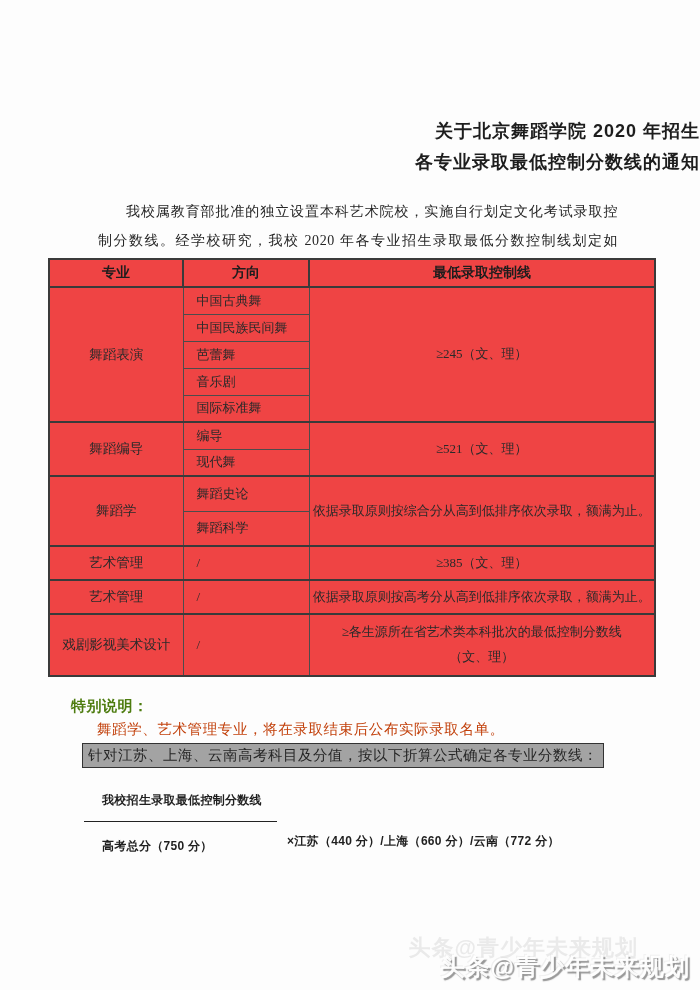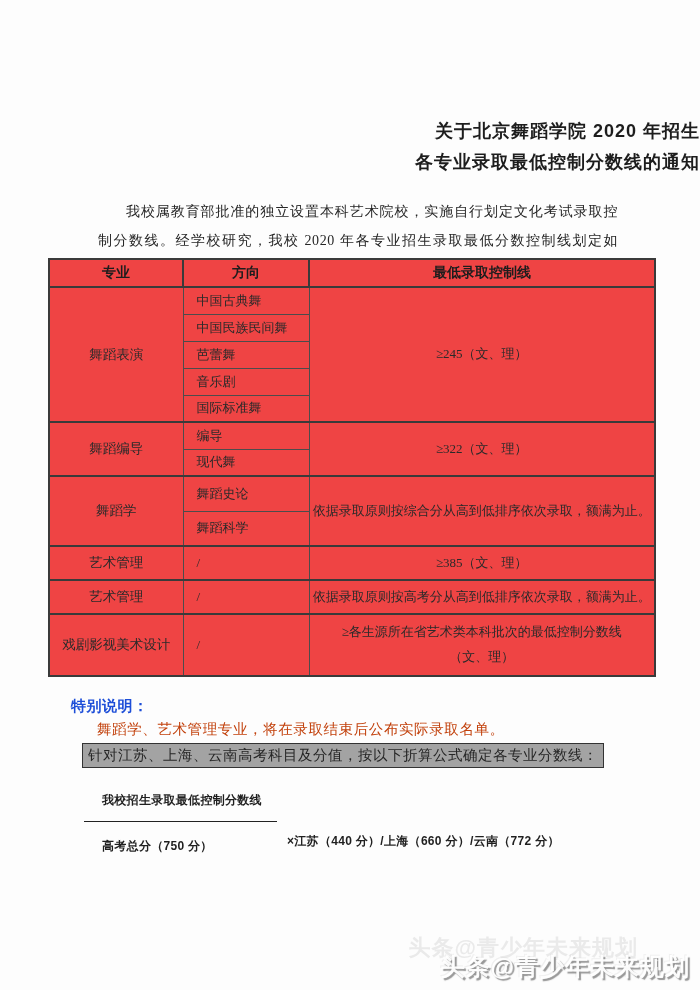--- a/index.html
+++ b/index.html
@@ -45,21 +45,21 @@
   tr[data-g="0"] { height:27px; }
   tr[data-g="1"] { height:27px; }
   tr[data-g="2"] { height:35px; }
   tr[data-g="3"] { height:34px; }
   tr[data-g="4"] { height:34px; }
   tr[data-g="5"] { height:62px; }
   
   .notes-heading {
     position:absolute; left:71px; top:697px;
     font-family:"Liberation Sans", sans-serif;
-    font-weight:bold; font-size:15px; color:#1d4ed8; letter-spacing:0.5px;
+    font-weight:bold; font-size:15px; color:#4d7c0f; letter-spacing:0.5px;
   }
   .note-line1 {
     position:absolute; left:97px; top:720px;
     font-size:14.5px; letter-spacing:0.6px; color:#c2410c;
   }
   .note-boxed {
     position:absolute; left:82px; top:743px;
     border:1px solid #333333; padding:2px 5px;
     font-size:14.5px; letter-spacing:0.5px; color:#262626;
     background:#a3a3a3;
@@ -140,21 +140,21 @@
         <tr data-g="0">
           <td class="dir-cell">音乐剧</td>
         </tr>
         <tr data-g="0">
           <td class="dir-cell">国际标准舞</td>
         </tr>
         <tr data-g="1" class="group-start">
           <td class="major-cell" rowspan="2">舞蹈编导</td>
           <td class="dir-cell">编导</td>
           <td class="score-cell" rowspan="2">
-            <div>≥322（文、理）</div>
+            <div>≥521（文、理）</div>
           </td>
         </tr>
         <tr data-g="1">
           <td class="dir-cell">现代舞</td>
         </tr>
         <tr data-g="2" class="group-start">
           <td class="major-cell" rowspan="2">舞蹈学</td>
           <td class="dir-cell">舞蹈史论</td>
           <td class="score-cell" rowspan="2">
             <div>依据录取原则按综合分从高到低排序依次录取，额满为止。</div>

